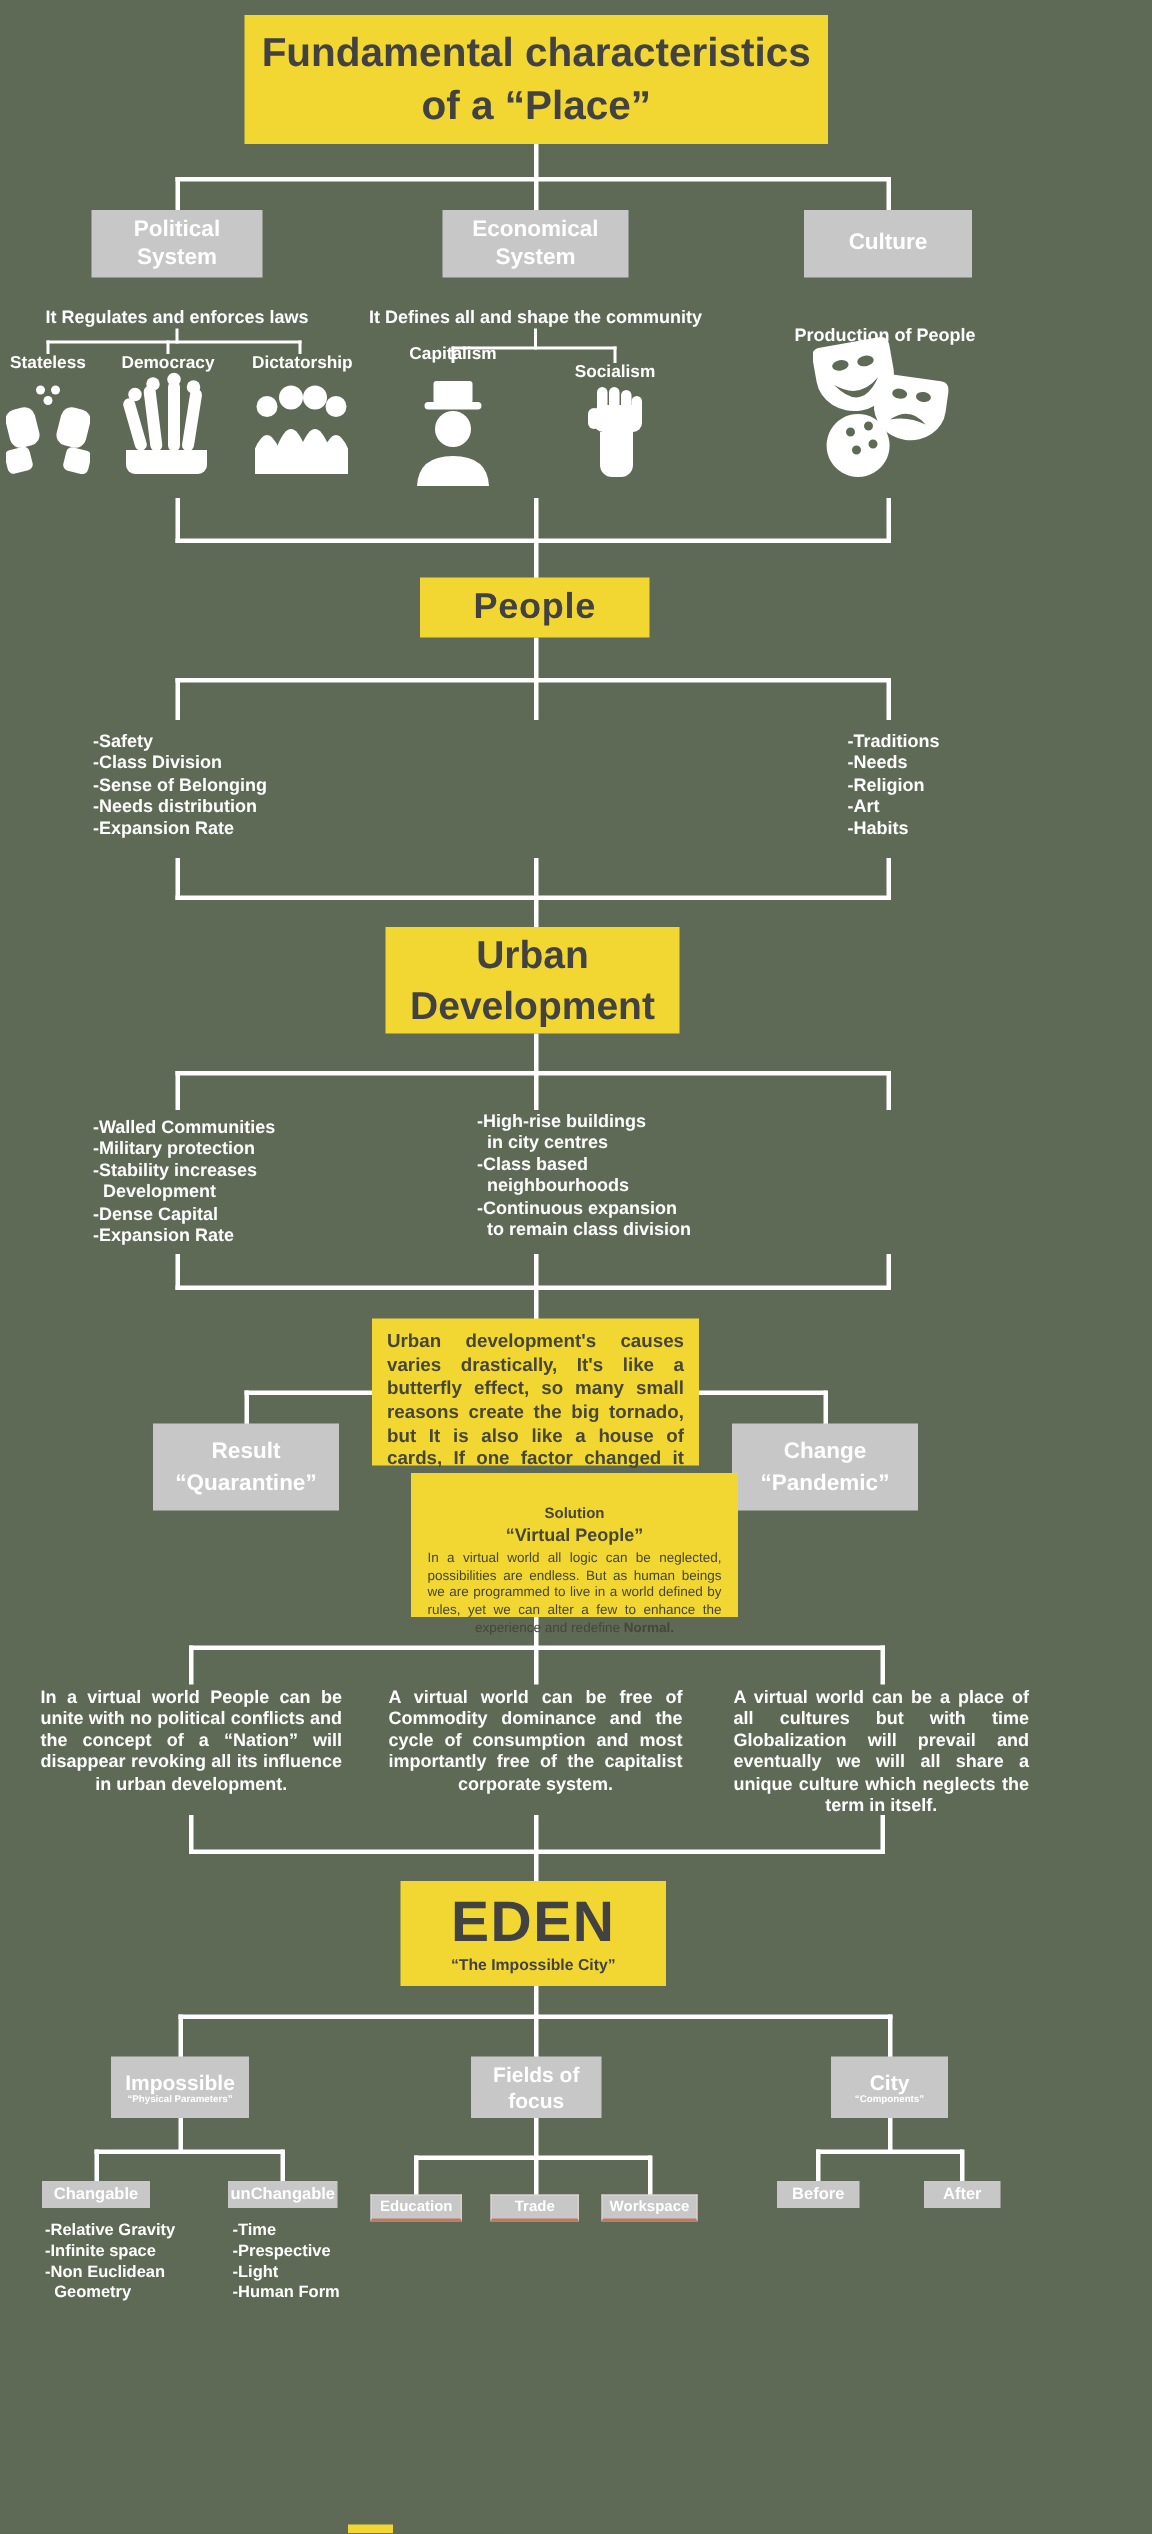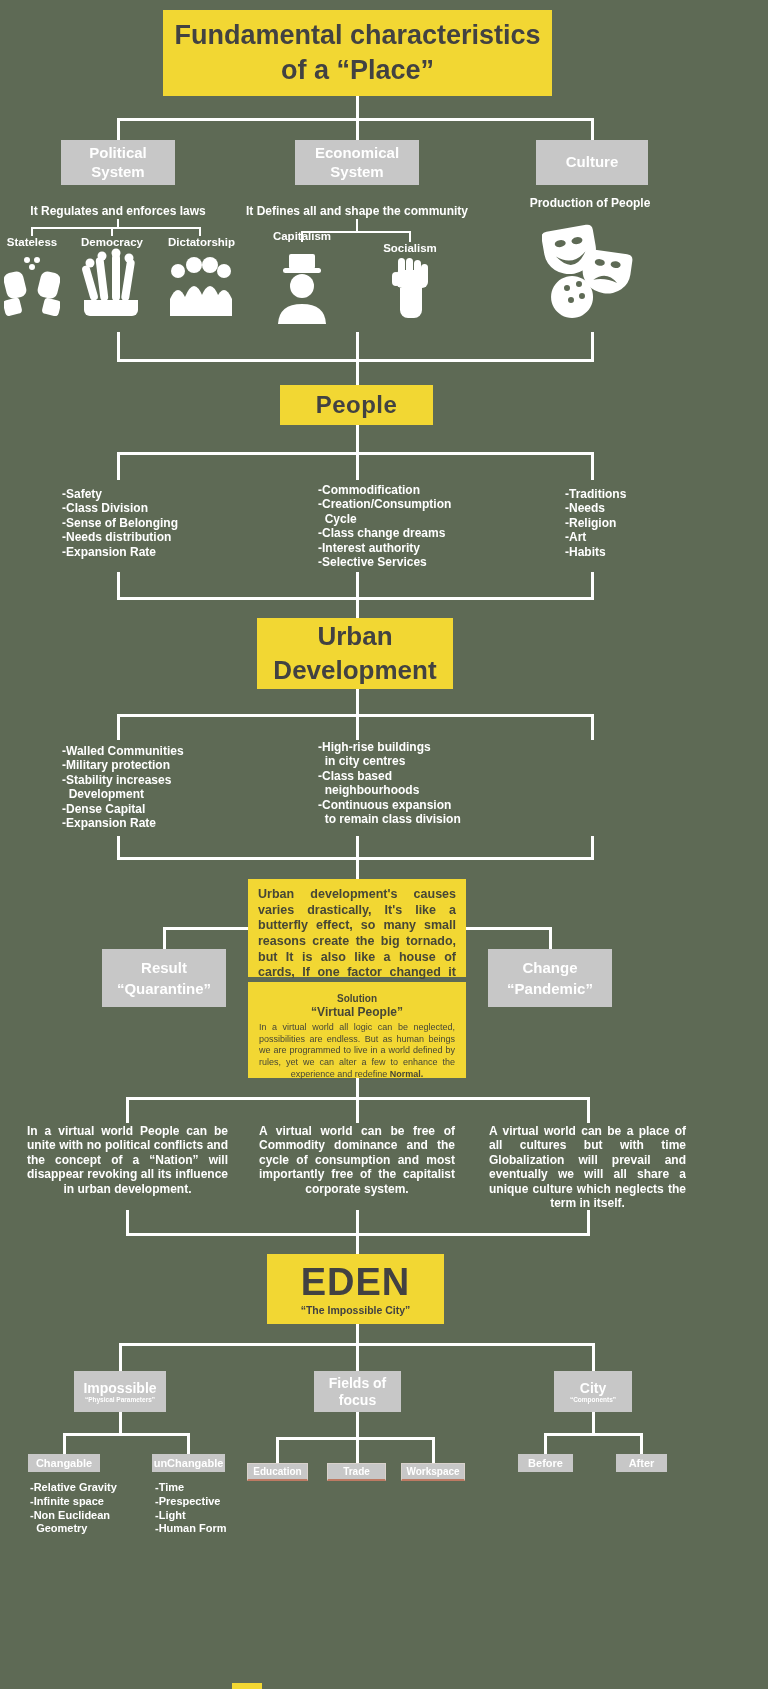--- a/index.html
+++ b/index.html
@@ -34,21 +34,21 @@
   .icon { position:absolute; }
   .icon svg { display:block; width:100%; height:100%; }
 
   .title-box { font-size:27px; line-height:1.3; }
   .people-box { font-size:24px; letter-spacing:0.5px; }
   .ud-box { font-size:26px; line-height:1.3; }
   .branch-box { font-size:15px; line-height:1.25; }
   .side-box { font-size:15px; line-height:1.4; }
   .bfly-box { font-size:12.5px; line-height:1.25; padding:8px 10px; color:#474736;
               text-align:justify; text-align-last:center; justify-content:flex-start; }
-  .sol-box { padding:11px 11px; color:#474736; justify-content:flex-start; }
+  .sol-box { padding:22px 11px; color:#474736; justify-content:flex-start;margin-left:26px; }
   .sol-head { font-size:10px; font-weight:bold; }
   .sol-sub { font-size:12px; font-weight:bold; margin:1px 0 3px; }
   .sol-body { font-size:9px; line-height:1.3; font-weight:normal; text-align:justify; text-align-last:center; }
   .eden-title { font-size:38px; font-weight:bold; letter-spacing:1px; line-height:1; }
   .eden-sub { font-size:10.5px; margin-top:3px; }
   .bot-box { font-size:14px; line-height:1.15; }
   .bot-sub { font-size:6.5px; font-weight:bold; }
   .minibox { font-size:11px; height:18px; }
   .fieldbox { font-size:10px; height:18px; border:1px solid #d9d2cc; border-bottom:2px solid #bd7a63; }
   .smalllist { font-size:11px; line-height:1.25; }
@@ -148,21 +148,21 @@
 of a “Place”</div>
 
   <div class="gbox branch-box pre" style="left:61px;top:140px;width:114px;height:45px">Political
 System</div>
   <div class="gbox branch-box pre" style="left:295px;top:140px;width:124px;height:45px">Economical
 System</div>
   <div class="gbox branch-box" style="left:536px;top:140px;width:112px;height:45px">Culture</div>
 
   <div class="wtext caption" style="left:20px;top:204px;width:196px">It Regulates and enforces laws</div>
   <div class="wtext caption" style="left:245px;top:204px;width:224px">It Defines all and shape the community</div>
-  <div class="wtext caption" style="left:495px;top:196px;width:190px">Production of People</div>
+  <div class="wtext caption" style="left:495px;top:216px;width:190px">Production of People</div>
 
   <div class="wtext childlabel" style="left:2px;top:236px;width:60px">Stateless</div>
   <div class="wtext childlabel" style="left:80px;top:236px;width:64px">Democracy</div>
   <div class="wtext childlabel" style="left:168px;top:236px;width:64px">Dictatorship</div>
 
   <div class="icon" style="left:4px;top:254px;width:56px;height:62px">
     <svg viewBox="0 0 56 62">
         <g fill="#fff">
       <circle cx="23" cy="6" r="3"></circle>
           <circle cx="33" cy="6" r="3"></circle>
@@ -245,26 +245,20 @@
       </svg>
   </div>
 
   <div class="ybox people-box" style="left:280px;top:385px;width:153px;height:40px">People</div>
 
   <div class="wtext list" style="left:62px;top:487px;width:190px">-Safety
 -Class Division
 -Sense of Belonging
 -Needs distribution
 -Expansion Rate</div>
-  <div class="wtext list" style="left:318px;top:483px;width:190px">-Commodification
--Creation/Consumption
-  Cycle
--Class change dreams
--Interest authority
--Selective Services</div>
   <div class="wtext list" style="left:565px;top:487px;width:130px">-Traditions
 -Needs
 -Religion
 -Art
 -Habits</div>
 
   <div class="ybox ud-box pre" style="left:257px;top:618px;width:196px;height:71px">Urban
 Development</div>
 
   <div class="wtext list" style="left:62px;top:744px;width:190px">-Walled Communities

